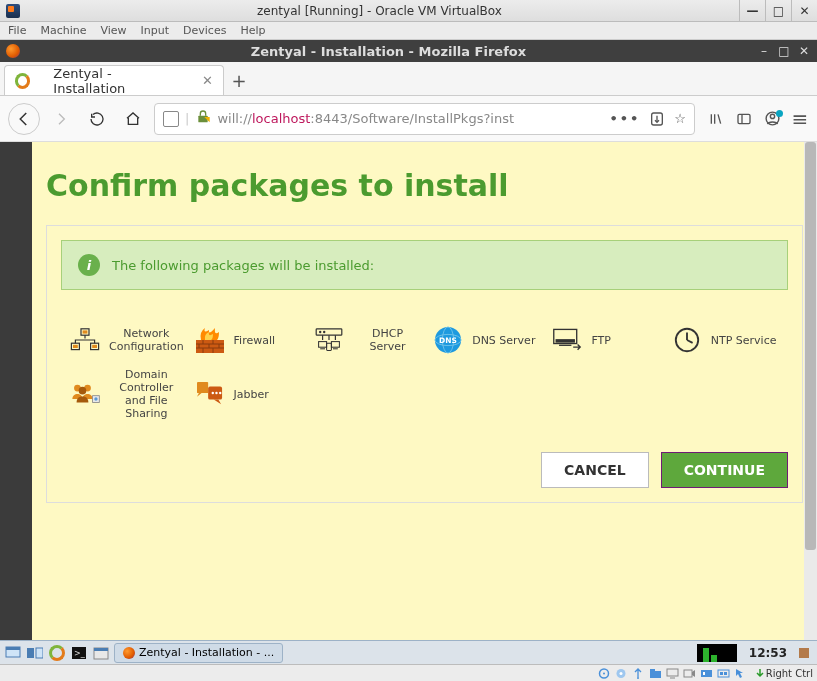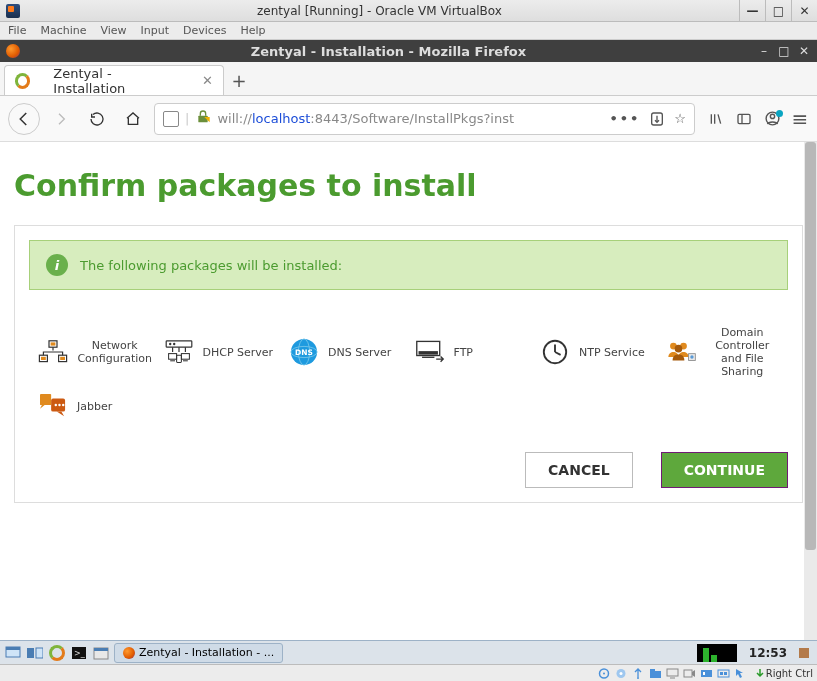--- a/index.html
+++ b/index.html
@@ -33,38 +33,38 @@
   .ff-tab .close{margin-left:auto;color:#888;}
   .ff-newtab{ width:30px;height:30px;display:flex;align-items:center;justify-content:center;font-size:18px;color:#555;}
   
   .ff-nav { height: 46px; background:#f9f9f9; border-bottom:1px solid #ddd; display:flex; align-items:center; padding:0 8px; gap:6px;}
   .navbtn{width:30px;height:30px;border-radius:5px;display:flex;align-items:center;justify-content:center;color:#333;font-size:16px;}
   .navbtn.circle{border:1px solid #ccc;border-radius:50%;width:32px;height:32px;font-size:18px;}
   .urlbar{flex:1;height:32px;border:1px solid #ccc;border-radius:4px;display:flex;align-items:center;padding:0 8px;gap:6px;font-size:13px;background:#fff;}
   .url-shield{width:16px;height:16px;border:1px solid #888;border-radius:2px;}
   .url-lock{color:#eab308;font-size:14px;}
   .urltext{white-space:nowrap;overflow:hidden;}
-  .urltext .dim{color:#888;} .urltext .bold{color:#1d4ed8;font-weight:500;}
+  .urltext .dim{color:#888;} .urltext .bold{color:#be185d;font-weight:500;}
   .urlbar .right{margin-left:auto;display:flex;align-items:center;gap:8px;color:#555;}
   .toolr{display:flex;gap:10px;color:#555;align-items:center;margin-left:6px;}
   .menu-burger{font-size:20px;}
   .container-dot{width:7px;height:7px;background:#0aa5c2;border-radius:50%;position:absolute;top:0;right:-2px;}
   .glyph{position:relative;width:18px;height:18px;display:inline-flex;align-items:center;justify-content:center;}
 
   
-  .page { height: calc(100% - 22px - 34px - 46px - 24px); background:#ffffff; overflow-y:auto; position:relative;}
+  .page { height: calc(100% - 22px - 34px - 46px - 24px); background:#fef9c3; overflow-y:auto; position:relative;margin-left:32px;}
   .page-pad{padding:18px 14px 14px 14px;}
   h1.pgtitle{font-size:30px; font-weight:700; color:#4b9b2f; margin:8px 0 22px 0;}
   .card{border:1px solid #ddd; padding:14px 14px 14px 14px;}
   .banner{background:#d7edbe; border:1px solid #a7d07a; padding:13px 16px; display:flex; align-items:center; gap:12px; color:#4b9b2f; font-size:13px;}
   .banner .bi{width:22px;height:22px;border-radius:50%;background:#6ab04c;color:#fff;display:flex;align-items:center;justify-content:center;font-weight:700;font-style:italic;}
   .grid{display:grid; grid-template-columns:repeat(6,1fr); gap:14px 10px; padding:36px 8px 28px 8px;}
   .pkg{display:flex;flex-direction:row;align-items:center;text-align:center;font-size:11px;color:#444;gap:8px;}
   .pkg .ic{width:32px;height:28px;display:flex;align-items:center;justify-content:center;}
-  .actions{display:flex;justify-content:flex-end;gap:28px;padding-top:4px;}
+  .actions{display:flex;justify-content:flex-end;gap:12px;padding-top:4px;}
   .btn{height:36px;padding:0 22px;font-size:14px;font-weight:700;border:1px solid #bbb;background:#fff;color:#333;display:flex;align-items:center;}
   .btn.primary{background:#5ea83c;border:1px solid #701a75;color:#fff;}
   
   .scrollbar{position:absolute;right:0;top:0;width:13px;height:100%;background:#eaeaea;}
   .scrollbar .thumb{position:absolute;top:0;left:1px;width:11px;height:82%;background:#b8b8b8;border-radius:3px;}
 
   
   .taskbar{position:absolute;bottom:0;left:0;right:0;height:24px;background:#dce3ea;border-top:1px solid #9db2c7;display:flex;align-items:center;padding:0 4px;gap:4px;}
   .tbicon{width:18px;height:18px;display:flex;align-items:center;justify-content:center;}
   .tbtask{height:20px;border:1px solid #9db2c7;background:#cfdbe7;display:flex;align-items:center;gap:4px;padding:0 8px;font-size:11px;border-radius:3px;}
@@ -208,20 +208,41 @@
                   <rect x="3" y="19" width="10" height="8" fill="none" stroke="#333" stroke-width="1.5"></rect>
                   <rect x="5" y="21" width="6" height="4" fill="#e08a1e"></rect>
                   <rect x="27" y="19" width="10" height="8" fill="none" stroke="#333" stroke-width="1.5"></rect>
                   <rect x="29" y="21" width="6" height="4" fill="#e08a1e"></rect>
                   <path d="M20 9v4M8 19v-4h24v4M20 13v0" fill="none" stroke="#333" stroke-width="1.5"></path>
                 </svg>
             </span>
             <span>Network Configuration</span>
           </div>
 
+          <div class="pkg">
+            <span class="ic">
+              <svg width="30" height="28" viewBox="0 0 30 28">
+                  <rect x="1" y="14" width="28" height="13" fill="#cc5a12"></rect>
+                  <g stroke="#8a3a0c" stroke-width="1">
+                    <line x1="1" y1="18" x2="29" y2="18"></line>
+                    <line x1="1" y1="22" x2="29" y2="22"></line>
+                    <line x1="8" y1="14" x2="8" y2="18"></line>
+                    <line x1="18" y1="14" x2="18" y2="18"></line>
+                    <line x1="4" y1="18" x2="4" y2="22"></line>
+                    <line x1="14" y1="18" x2="14" y2="22"></line>
+                    <line x1="24" y1="18" x2="24" y2="22"></line>
+                    <line x1="8" y1="22" x2="8" y2="27"></line>
+                    <line x1="18" y1="22" x2="18" y2="27"></line>
+                  </g>
+                  <path d="M6 14 Q4 6 10 2 Q8 8 14 4 Q13 10 20 2 Q19 10 24 6 Q24 12 22 14" fill="#ff8a00"></path>
+                  <path d="M10 14 Q9 8 14 6 Q13 11 18 8 Q18 13 16 14" fill="#ffd24a"></path>
+                </svg>
+            </span>
+            <span>Firewall</span>
+          </div>
 
           <div class="pkg">
             <span class="ic">
               <svg width="34" height="28" viewBox="0 0 40 32">
                   <rect x="4" y="2" width="32" height="8" rx="1" fill="none" stroke="#333" stroke-width="1.5"></rect>
                   <circle cx="9" cy="6" r="1.5" fill="#333"></circle>
                   <circle cx="14" cy="6" r="1.5" fill="#333"></circle>
                   <line x1="12" y1="10" x2="12" y2="16" stroke="#333" stroke-width="1.5"></line>
                   <line x1="20" y1="10" x2="20" y2="16" stroke="#333" stroke-width="1.5"></line>
                   <line x1="28" y1="10" x2="28" y2="16" stroke="#333" stroke-width="1.5"></line>

